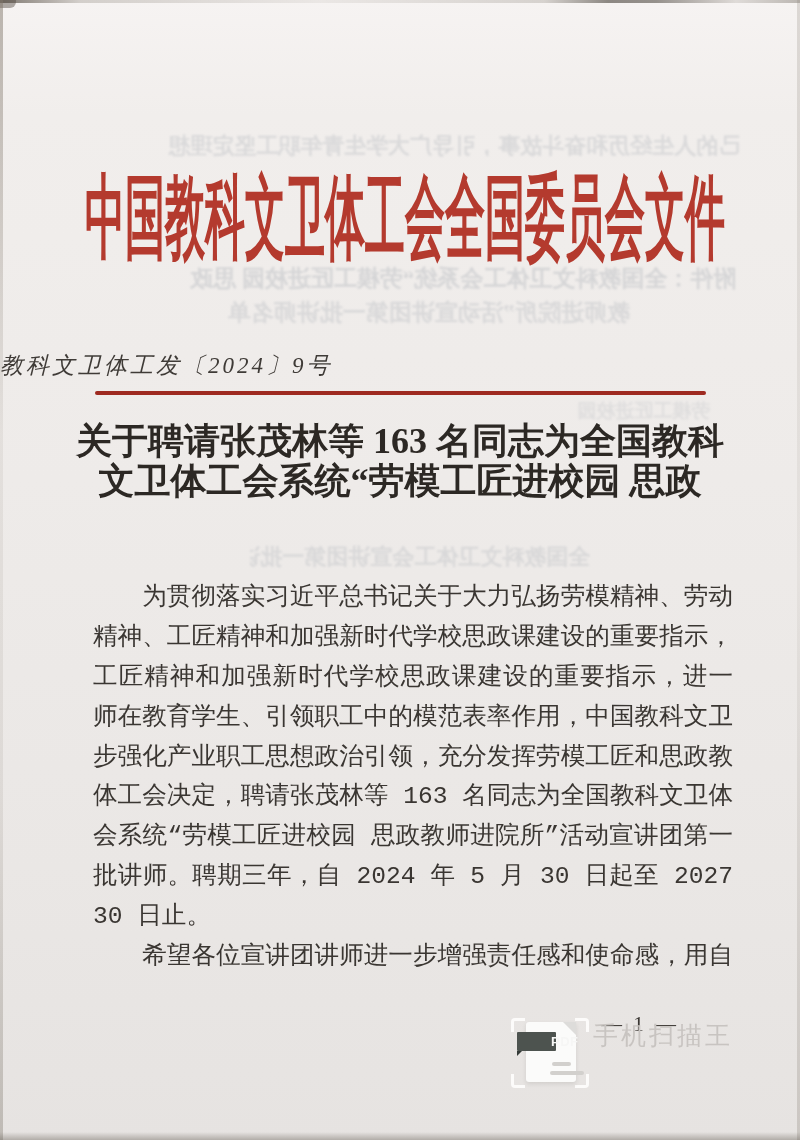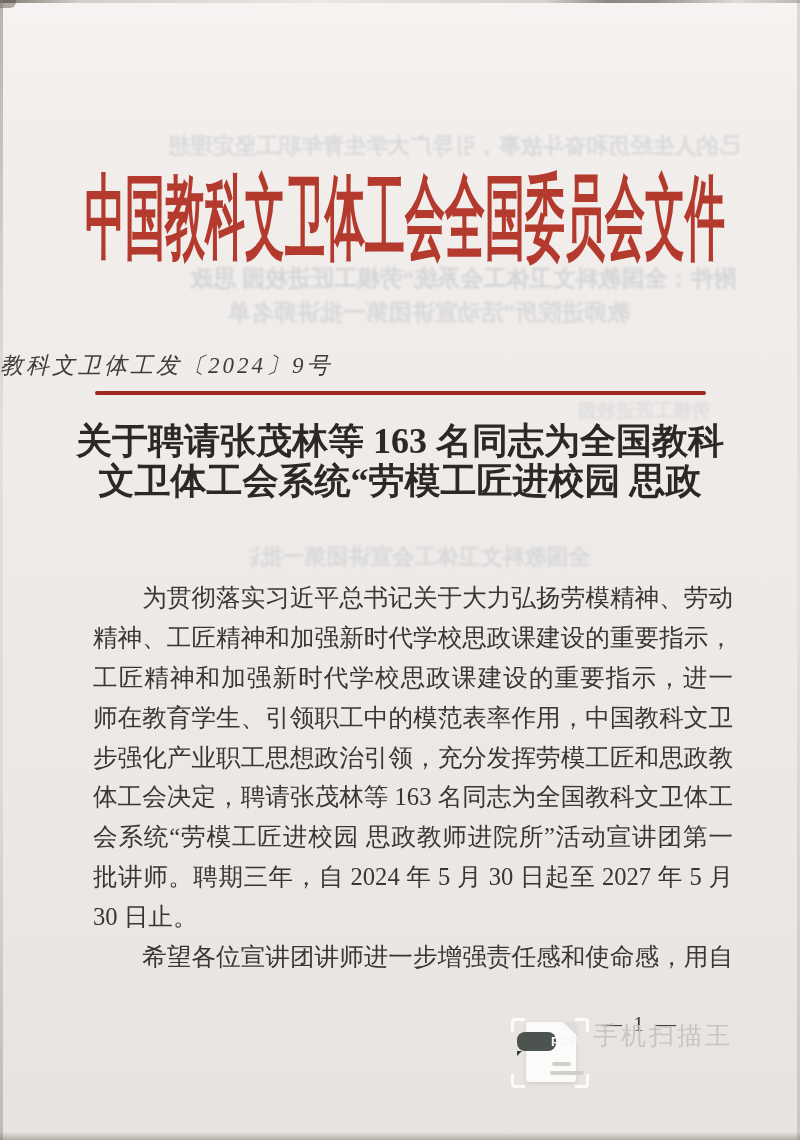--- a/index.html
+++ b/index.html
@@ -78,21 +78,21 @@
     position: absolute; top: 422px; left: 60px; width: 680px;
     text-align: center; font-size: 36px; font-weight: bold;
     line-height: 39.5px; color: #2c2824; white-space: nowrap;
   }
 
   
   .body-block {
     position: absolute; top: 578px; left: 93px; width: 640px;
     font-size: 24.6px; line-height: 39.9px; color: #3a3632;
   }
-  .bline { height: 39.9px; overflow: hidden; text-align: justify; }
+  .bline { height: 39.9px; overflow: hidden; text-align: justify; font-family: Liberation Mono, monospace; }
   .bline.j { text-align-last: justify; }
   .bline.end { text-align-last: left; }
   .bline.indent { text-indent: 2em; }
 
   
   .pagenum {
     position: absolute; top: 1012px; left: 560px; width: 160px;
     text-align: center; font-size: 21px; letter-spacing: 3px;
     color: #3b3733; font-weight: 500;
   }
@@ -108,21 +108,21 @@
     position: absolute; top: 4px; left: 15px; width: 50px; height: 60px;
     background: #fbfbfa; border-radius: 3px;
     box-shadow: 0 2px 4px rgba(60,56,50,.12);
   }
   .pdf-fold-cut {
     position: absolute; top: 0; right: 0; width: 0; height: 0;
     border-bottom: 13px solid transparent; border-right: 13px solid #dddcda;
   }
   .pdf-badge {
     position: absolute; top: 14px; left: 6px; width: 39px; height: 19px;
-    background: #4d534f; border-radius: 8px;
+    background: #4d534f; border-radius: 1px;
     color: #f6f6f5; font-family: "Liberation Sans", sans-serif;
     font-weight: bold; font-size: 13px; line-height: 19px; text-align: center;
     letter-spacing: .5px;
     padding-left: 34px;
   }
   .pdf-badge-flap {
     position: absolute; top: 33px; left: 6px; width: 0; height: 0;
     border-top: 5px solid #343a37; border-left: 5px solid transparent;
     transform: scaleX(-1);
   }

